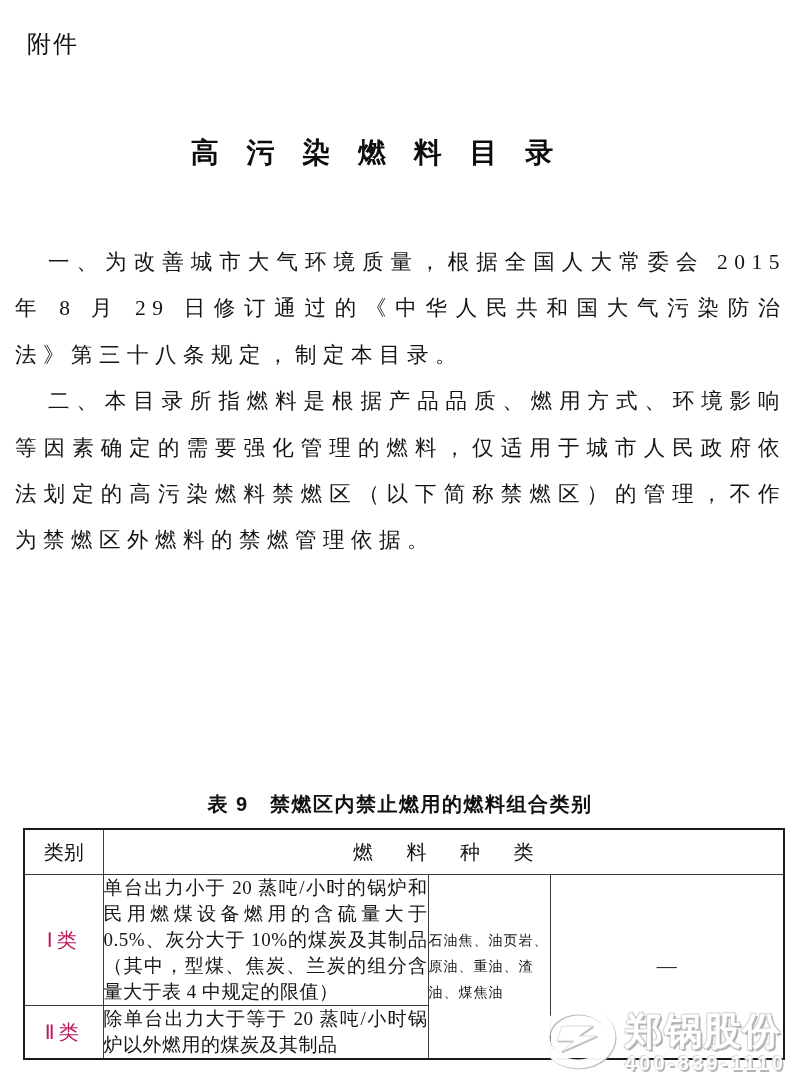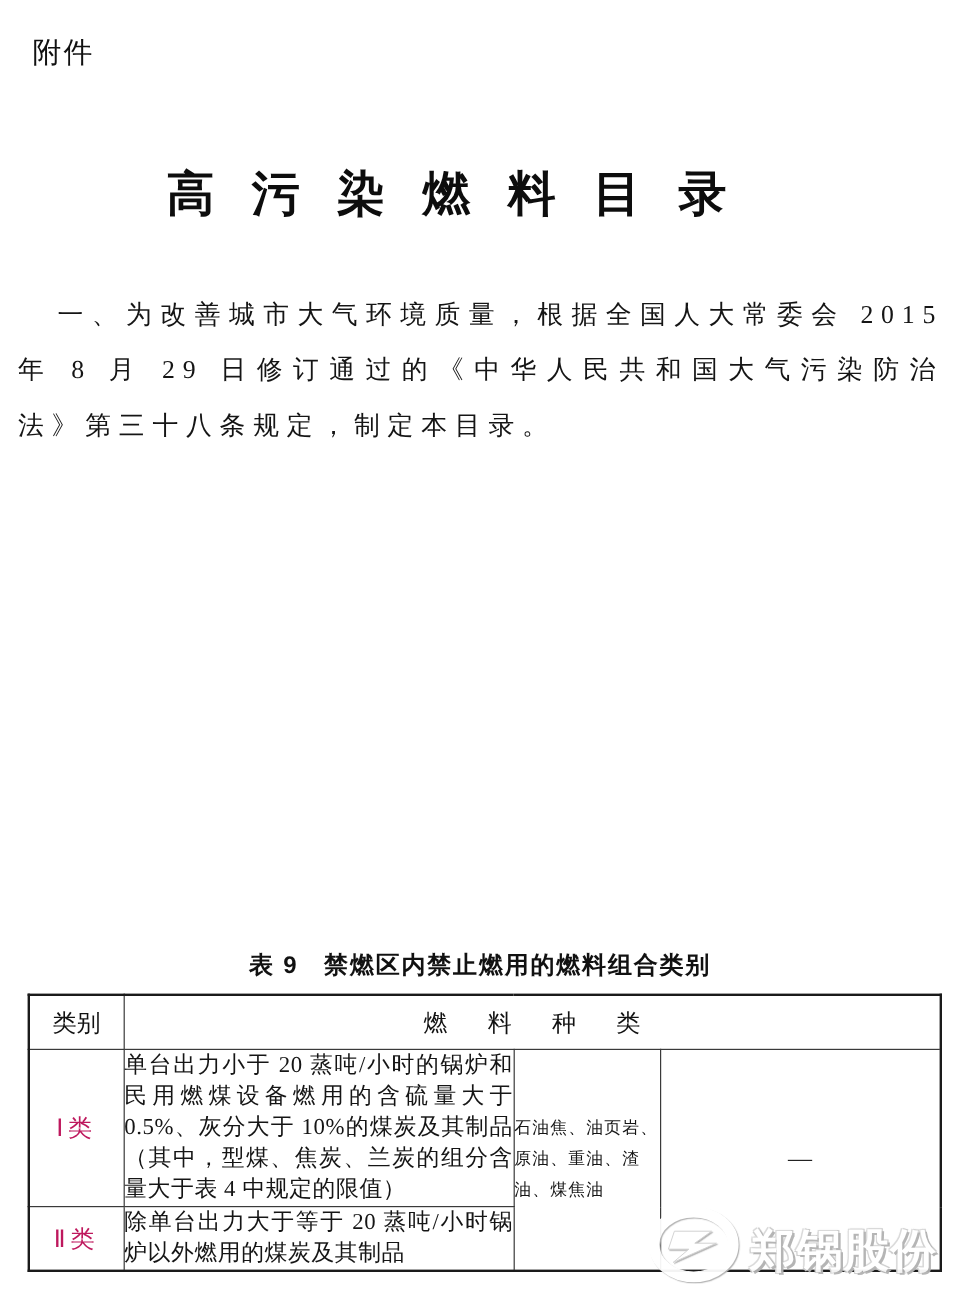--- a/index.html
+++ b/index.html
@@ -13,21 +13,21 @@
   }
   .attachment{
     position:absolute;left:27px;top:28px;
     font-family:"Liberation Sans", sans-serif;
     font-size:24px;font-weight:500;letter-spacing:2px;color:#111;
   }
   .title{
     position:absolute;left:0;top:134px;width:744px;margin:0;
     text-align:center;
     font-family:"Liberation Sans", sans-serif;
-    font-size:40px;font-weight:bold;letter-spacing:10px;color:#0d0d0d;
+    font-size:28px;font-weight:bold;letter-spacing:10px;color:#0d0d0d;
     text-indent:10px;
   }
   .body-text{
     position:absolute;left:0;top:239px;width:800px;
     padding:0;
   }
   .body-text p{
     margin:0;padding:0 14px 0 15px;
     font-size:21.5px;line-height:46.4px;
     letter-spacing:6.5px;
@@ -121,20 +121,21 @@
 <body>
 
 <div class="page">
 
   <div class="attachment">附件</div>
 
   <h1 class="title">高 污 染 燃 料 目 录</h1>
 
   <div class="body-text">
     <p>一、为改善城市大气环境质量，根据全国人大常委会 2015 年 8 月 29 日修订通过的《中华人民共和国大气污染防治法》第三十八条规定，制定本目录。</p>
+    <p>二、本目录所指燃料是根据产品品质、燃用方式、环境影响等因素确定的需要强化管理的燃料，仅适用于城市人民政府依法划定的高污染燃料禁燃区（以下简称禁燃区）的管理，不作为禁燃区外燃料的禁燃管理依据。</p>
   </div>
 
   <div class="table-caption">表 9　禁燃区内禁止燃用的燃料组合类别</div>
 
   <table class="fuel">
     <colgroup>
       <col class="c1">
         <col class="c2">
         <col class="c3">
         <col class="c4">
@@ -157,16 +158,17 @@
     </tbody>
   </table>
 
   <div class="watermark">
     <svg class="wm-logo" width="76" height="64" viewBox="0 0 76 64">
       <ellipse cx="38" cy="32" rx="33" ry="27" fill="none" stroke="#ffffff" stroke-width="9"></ellipse>
       <path d="M22 21 L53 21 L39 31 L57 31 L21 47 L34 36 L17 36 Z" fill="#ffffff" stroke="#cfcfcf" stroke-width="0.8"></path>
     </svg>
     <div class="wm-text">
       <div class="wm-company">郑锅股份</div>
+      <div class="wm-phone">400-839-1110</div>
     </div>
   </div>
 
 </div>
 
 </body></html>

